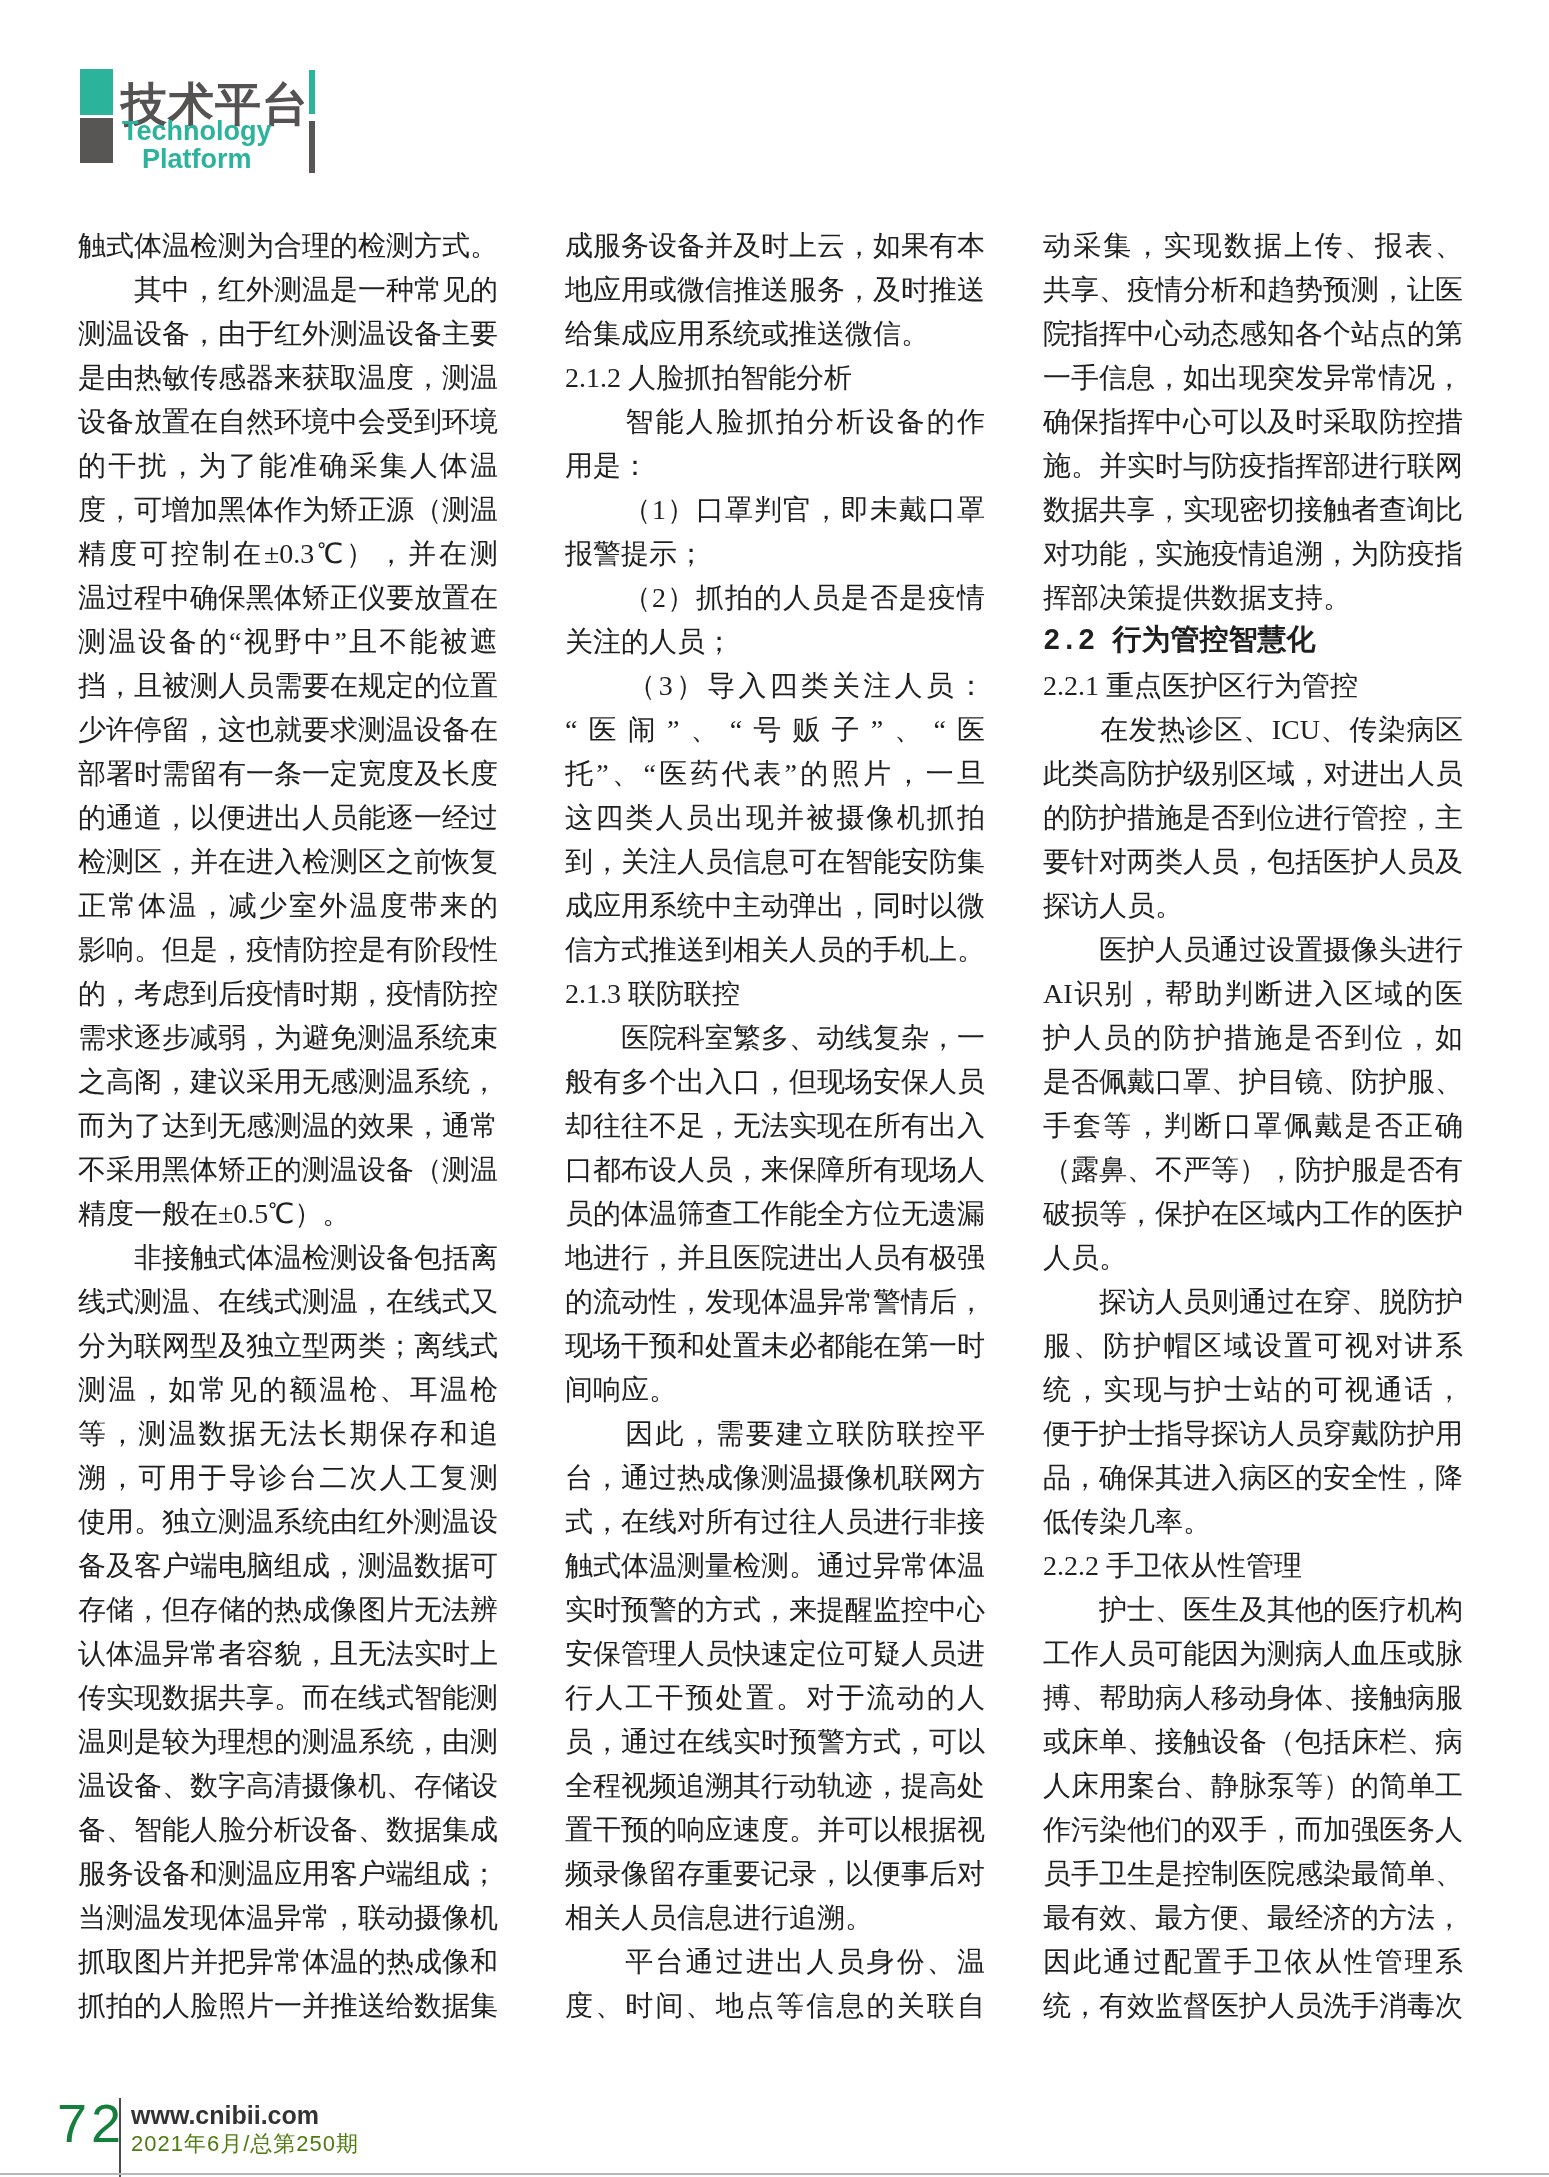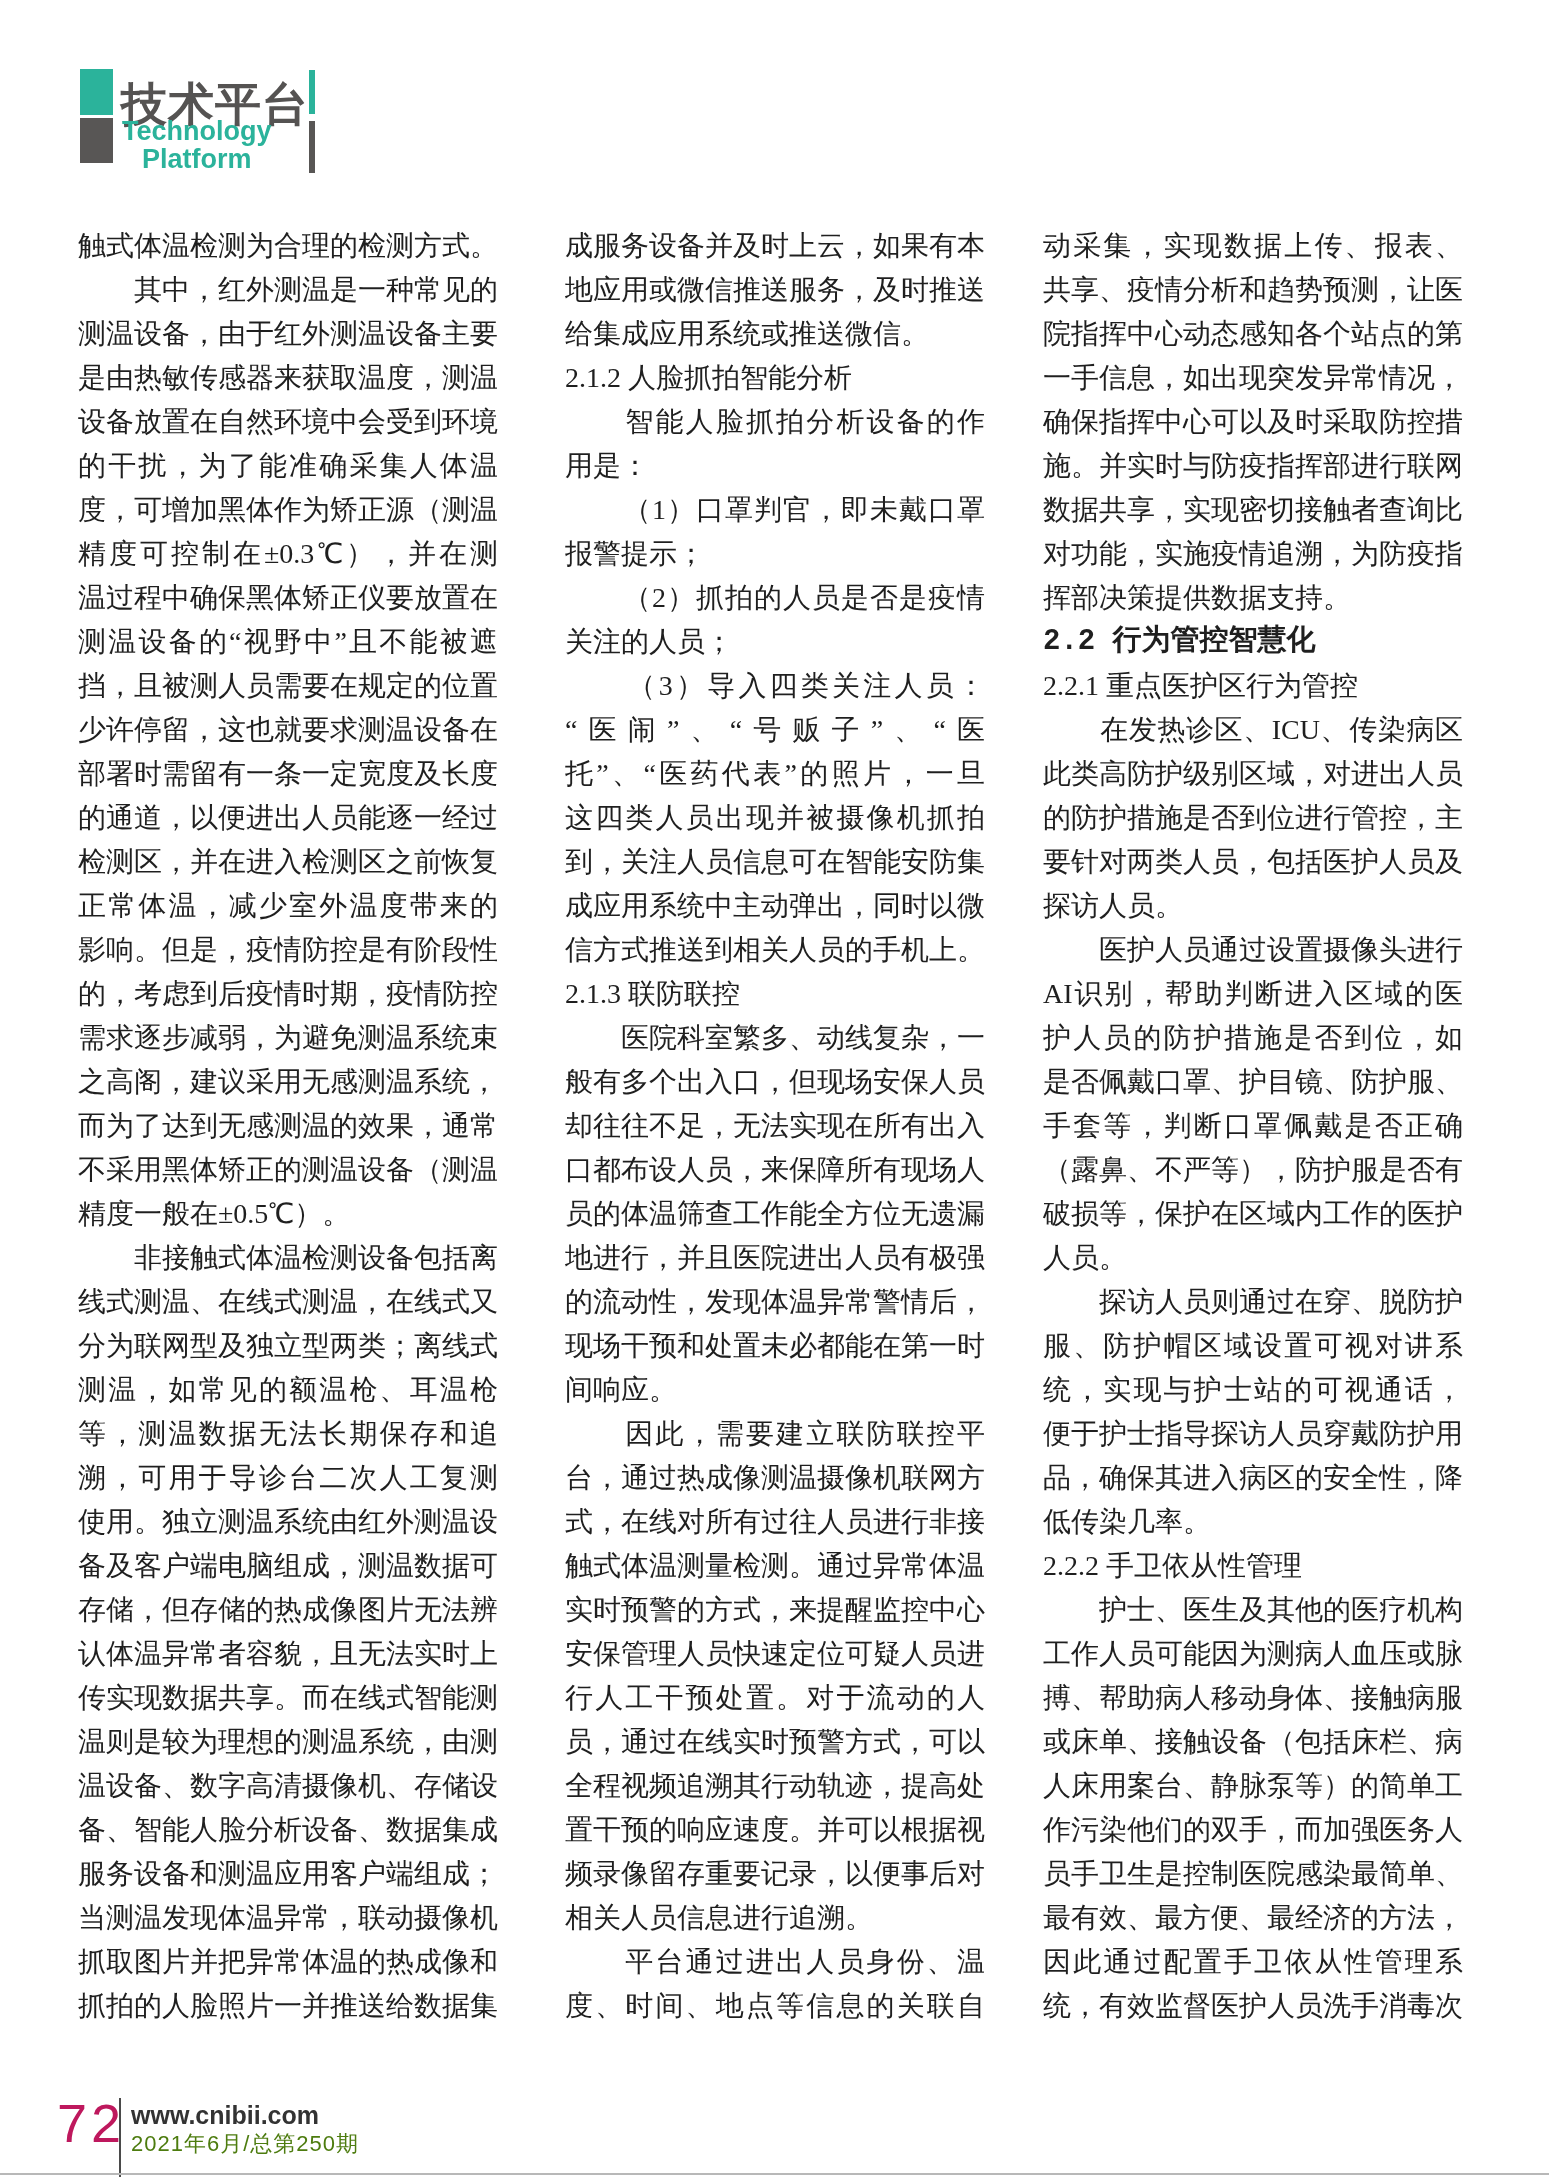--- a/index.html
+++ b/index.html
@@ -19,21 +19,21 @@
   .col{position:absolute;top:224px;width:420px;}
   .col1{left:78px;}
   .col2{left:565px;}
   .col3{left:1043px;}
   .line{height:44px;line-height:44px;font-size:28px;white-space:nowrap;
         text-align:left;color:#1f1f1f;}
   .line.j{white-space:normal;text-align:justify;text-align-last:justify;}
   .line.b{font-weight:bold;font-family:Liberation Mono, monospace;font-size:29px;}
   
   .footer-num{position:absolute;left:57px;top:2096px;font-family:"Liberation Sans",sans-serif;
-              font-size:54px;line-height:54px;color:#be185d;letter-spacing:4px;}
+              font-size:54px;line-height:54px;color:#15803d;letter-spacing:4px;}
   .footer-vline{position:absolute;left:119px;top:2098px;width:2px;height:79px;background:#4a4a4a;}
   .footer-site{position:absolute;left:131px;top:2100px;font-family:"Liberation Sans",sans-serif;
                font-weight:bold;font-size:25px;line-height:30px;color:#333333;}
   .footer-issue{position:absolute;left:131px;top:2131px;font-family:"Liberation Sans",sans-serif;
                 font-size:22px;line-height:26px;color:#4d7c0f;letter-spacing:1px;}
   .bottom-rule{position:absolute;left:0;top:2173px;width:1549px;height:2px;background:#b8b8b8;}
 </style>
 </head>
 <body>
 

